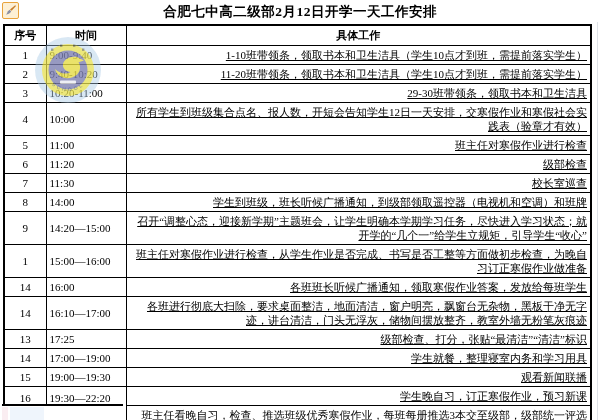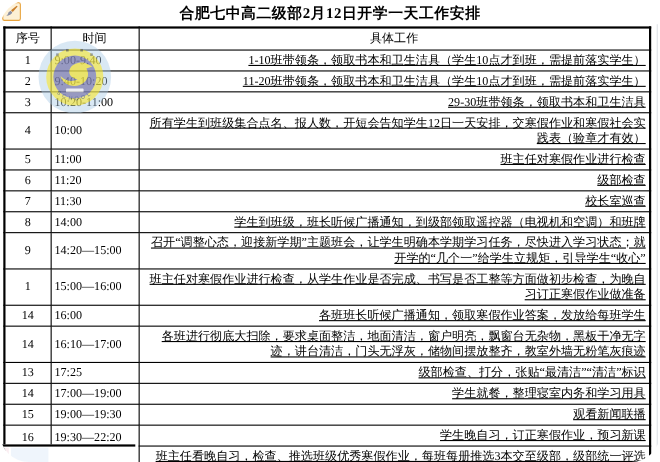--- a/index.html
+++ b/index.html
@@ -3,21 +3,20 @@
 <meta charset="utf-8">
 <style>
   html,body{margin:0;padding:0;}
   .page{
     position:relative;
     width:600px;height:420px;
     background:#ffffff;
     font-family:"Liberation Serif","DejaVu Serif",serif;
     color:#000;
     overflow:hidden;
-    border-radius:26px;
   }
   
   .tool-btn{
     position:absolute;left:2px;top:2px;width:17px;height:17px;
     background:#fdf0d5;border:1px solid #e8a33d;border-radius:2px;
     display:flex;align-items:center;justify-content:center;
     box-sizing:border-box;cursor:pointer;
   }
   
   .title{
@@ -31,21 +30,21 @@
     border-collapse:collapse;table-layout:fixed;
     border:2px solid #000;
   }
   .sched th,.sched td{
     border:1px solid #000;
     font-size:11px;line-height:14px;
     padding:2px 3px;
     font-weight:normal;
     box-sizing:border-box;
   }
-  .sched th{height:20px;text-align:center;}
+  .sched th{height:20px;text-align:center;font-weight:bold;}
   .sched td{height:19px;}
   .c-no{text-align:center;}
   .c-time{text-align:left;white-space:nowrap;}
   .c-work{text-align:right;padding-left:4px;word-break:break-all;text-decoration:underline;}
   td.rs{vertical-align:middle;padding-bottom:16px;}
   
   .bottom-step{
     position:absolute;left:2px;top:404px;width:121px;height:16px;
     background:#fff;border-top:2px solid #000;box-sizing:border-box;
   }

